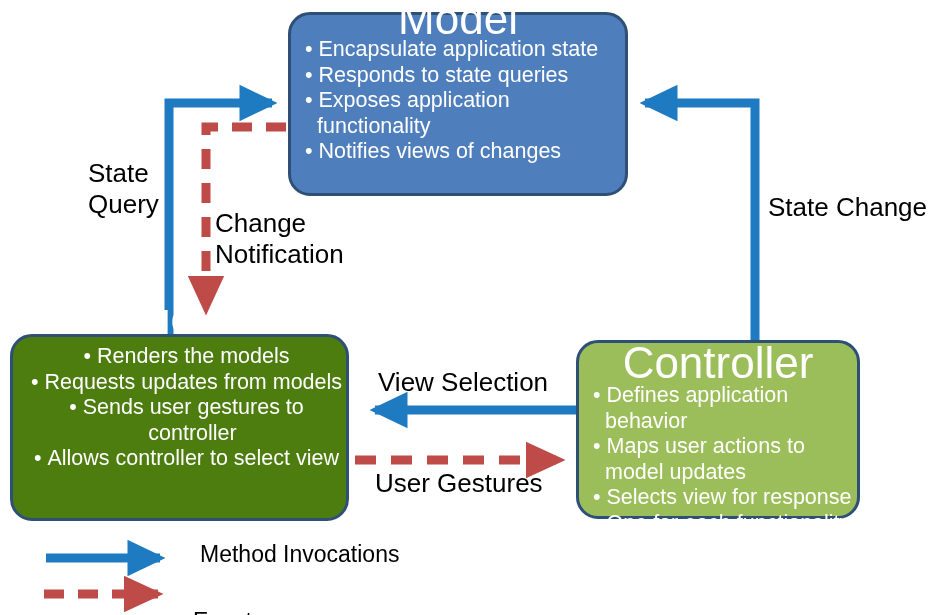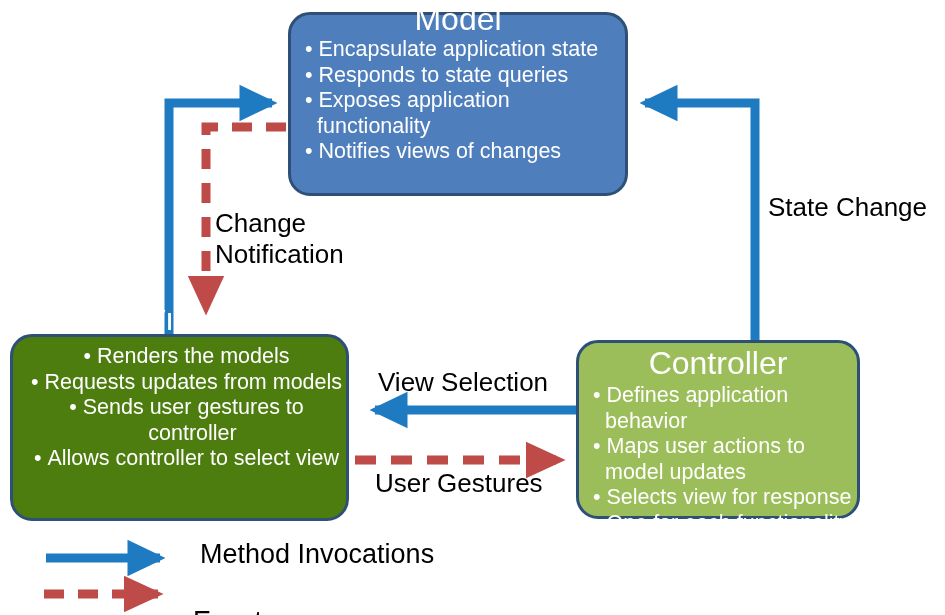--- a/index.html
+++ b/index.html
@@ -29,21 +29,21 @@
     position: absolute;
     left: 0; right: 0;
     padding: 0 0 0 14px;
     box-sizing: border-box;
   }
   .box-title {
     position: absolute;
     left: 0;
     right: 0;
     text-align: center;
-    font-size: 32px;
+    font-size: 44px;
     line-height: 36px;
     color: #ffffff;
     white-space: nowrap;
     pointer-events: none;
   }
   .bullets {
     margin: 0;
     padding: 0;
     list-style: none;
   }
@@ -110,21 +110,21 @@
   }
   #label-state-query      { left: 88px;  top: 158px; }
   #label-change-notif     { left: 215px; top: 208px; }
   #label-state-change     { left: 768px; top: 192px; }
   #label-view-selection   { left: 378px; top: 367px; }
   #label-user-gestures    { left: 375px; top: 468px; }
 
   
   .legend-label {
     position: absolute;
-    font-size: 27px;
+    font-size: 23px;
     line-height: 30px;
     color: #000000;
     white-space: nowrap;
   }
   #legend-method-label { left: 200px; top: 539px; }
   #legend-events-label { left: 193px; top: 578px; margin-top: 28px; }
 
   svg.wires {
     position: absolute;
     left: 0; top: 0;
@@ -211,20 +211,22 @@
     <div class="box-body">
       <ul class="bullets">
         <li>Defines application behavior</li>
         <li>Maps user actions to model updates</li>
         <li>Selects view for response</li>
         <li>One for each functionality</li>
       </ul>
     </div>
   </div>
 
+  <div class="conn-label" id="label-state-query">State
+Query</div>
 
   <div class="conn-label" id="label-change-notif">Change
 Notification</div>
 
   <div class="conn-label" id="label-state-change">State Change</div>
 
   <div class="conn-label" id="label-view-selection">View Selection</div>
 
   <div class="conn-label" id="label-user-gestures">User Gestures</div>
 

